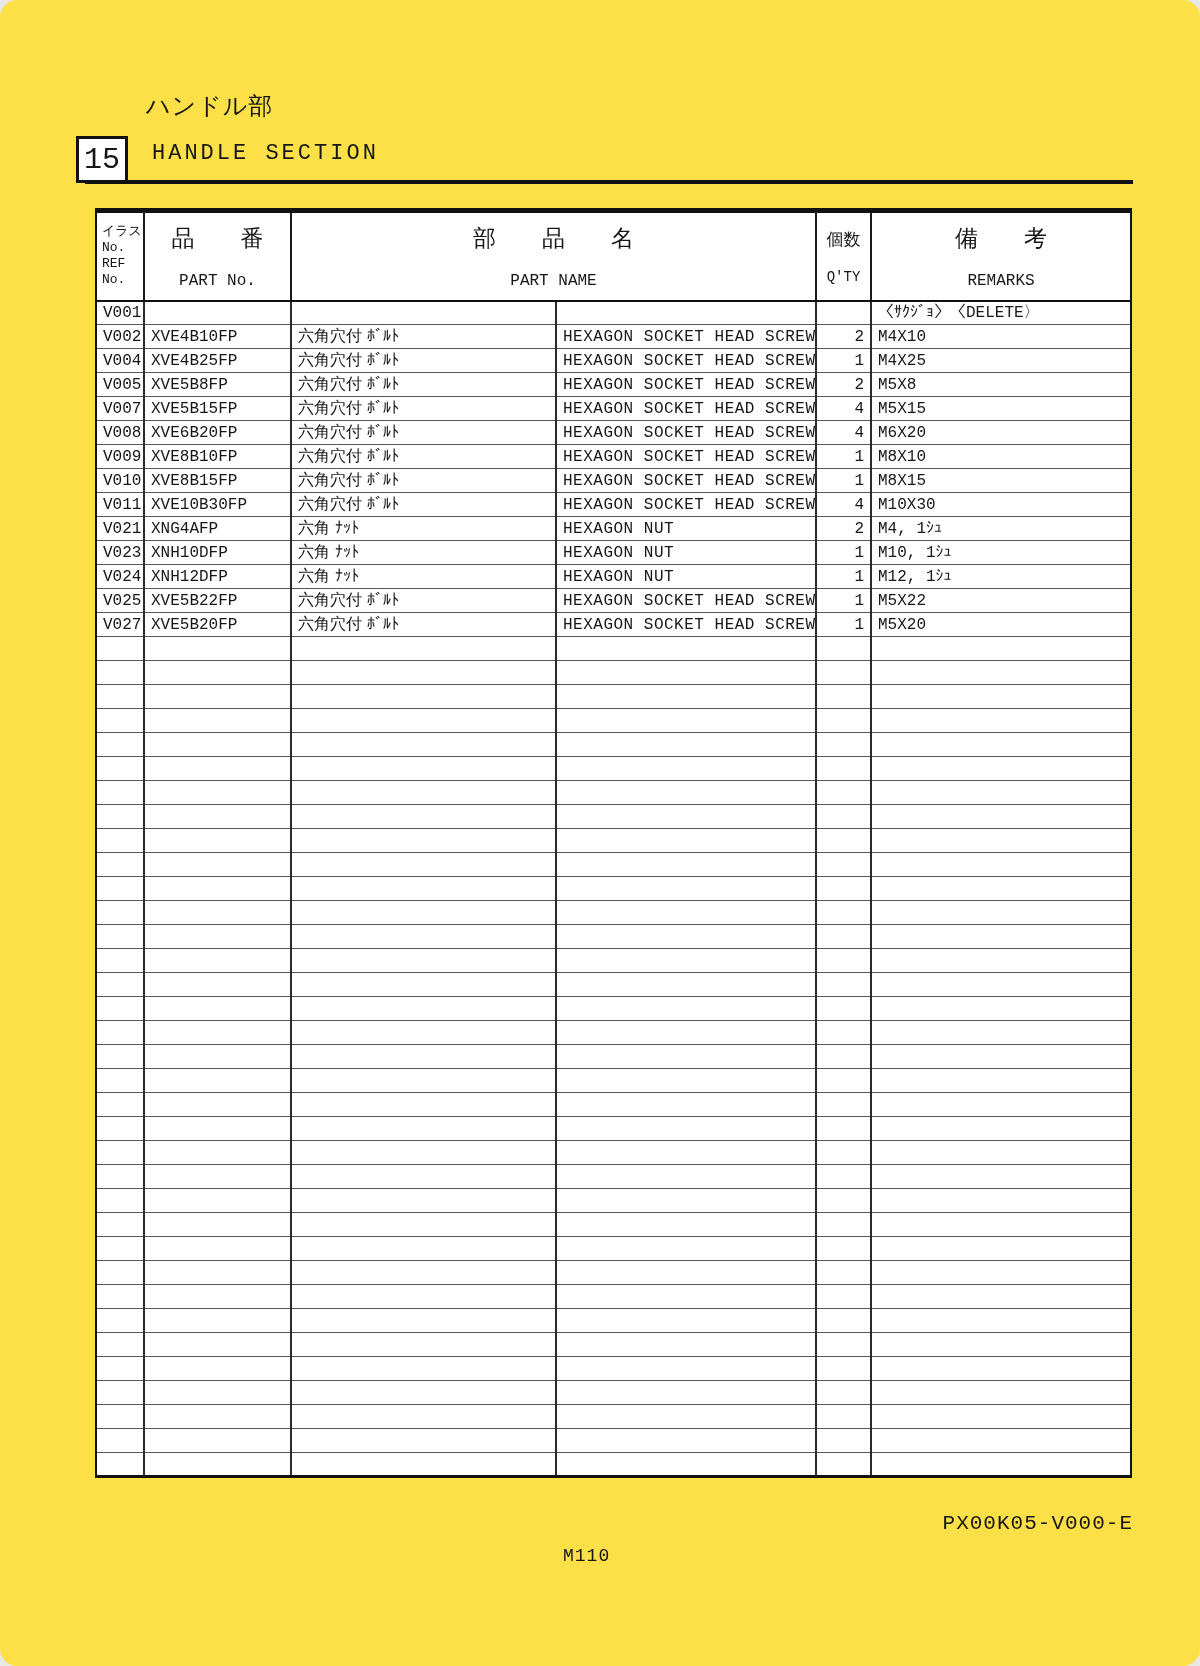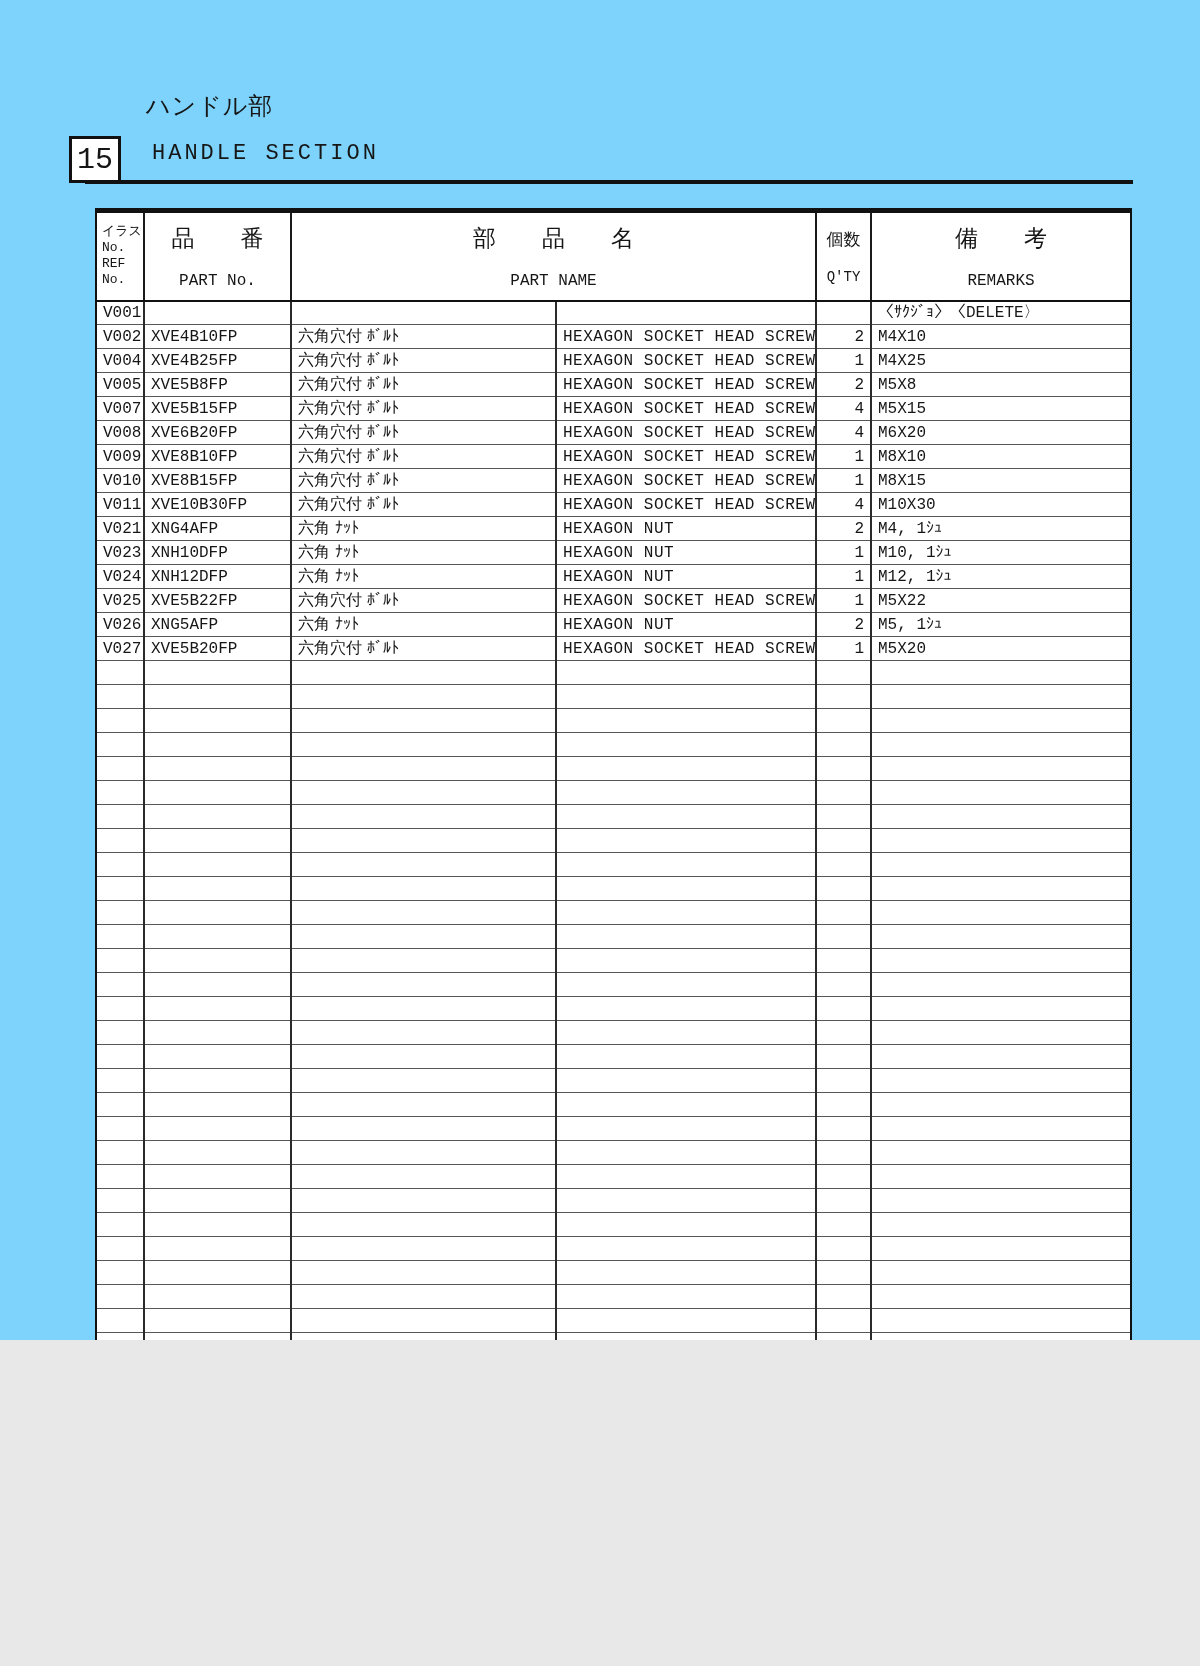--- a/index.html
+++ b/index.html
@@ -1,33 +1,34 @@
 <!DOCTYPE html>
 <html><head>
 <meta charset="utf-8">
 <style>
   * { margin:0; padding:0; box-sizing:border-box; }
   html,body { background:#e8e8e8; }
   .page {
     position:relative;
-    width:1200px; height:1340px;
+    width:1200px; height:1666px;
     margin:0 auto;
-    background:#7dd3fc;
+    background:#fde047;
     color:#161616;
     font-family:"Liberation Mono","DejaVu Sans Mono",monospace;
     overflow:hidden;
+    border-radius:17px;
   }
   
   .jp-label {
     position:absolute; left:146px; top:90px;
     font-size:24px; font-family:"DejaVu Sans",sans-serif;
     letter-spacing:1px;
   }
   .section-box {
-    position:absolute; left:69px; top:136px;
+    position:absolute; left:76px; top:136px;
     width:52px; height:47px;
     border:3px solid #111;
     display:flex; align-items:center; justify-content:center;
     font-size:30px;
     background:#fff;
   }
   .section-title {
     position:absolute; left:152px; top:141px;
     font-size:22px; letter-spacing:3px;
     white-space:nowrap;
@@ -234,28 +235,20 @@
         </tr>
         <tr>
           <td class="c-ref">V025</td>
           <td class="c-pno">XVE5B22FP</td>
           <td class="c-njp">六角穴付 ﾎﾞﾙﾄ</td>
           <td class="c-nen">HEXAGON SOCKET HEAD SCREW</td>
           <td class="c-qty">1</td>
           <td class="c-rem">M5X22</td>
         </tr>
         <tr>
-          <td class="c-ref">V026</td>
-          <td class="c-pno">XNG5AFP</td>
-          <td class="c-njp">六角 ﾅｯﾄ</td>
-          <td class="c-nen">HEXAGON NUT</td>
-          <td class="c-qty">2</td>
-          <td class="c-rem">M5, 1ｼｭ</td>
-        </tr>
-        <tr>
           <td class="c-ref">V027</td>
           <td class="c-pno">XVE5B20FP</td>
           <td class="c-njp">六角穴付 ﾎﾞﾙﾄ</td>
           <td class="c-nen">HEXAGON SOCKET HEAD SCREW</td>
           <td class="c-qty">1</td>
           <td class="c-rem">M5X20</td>
         </tr>
         <tr>
           <td class="c-ref"></td>
           <td class="c-pno"></td>

